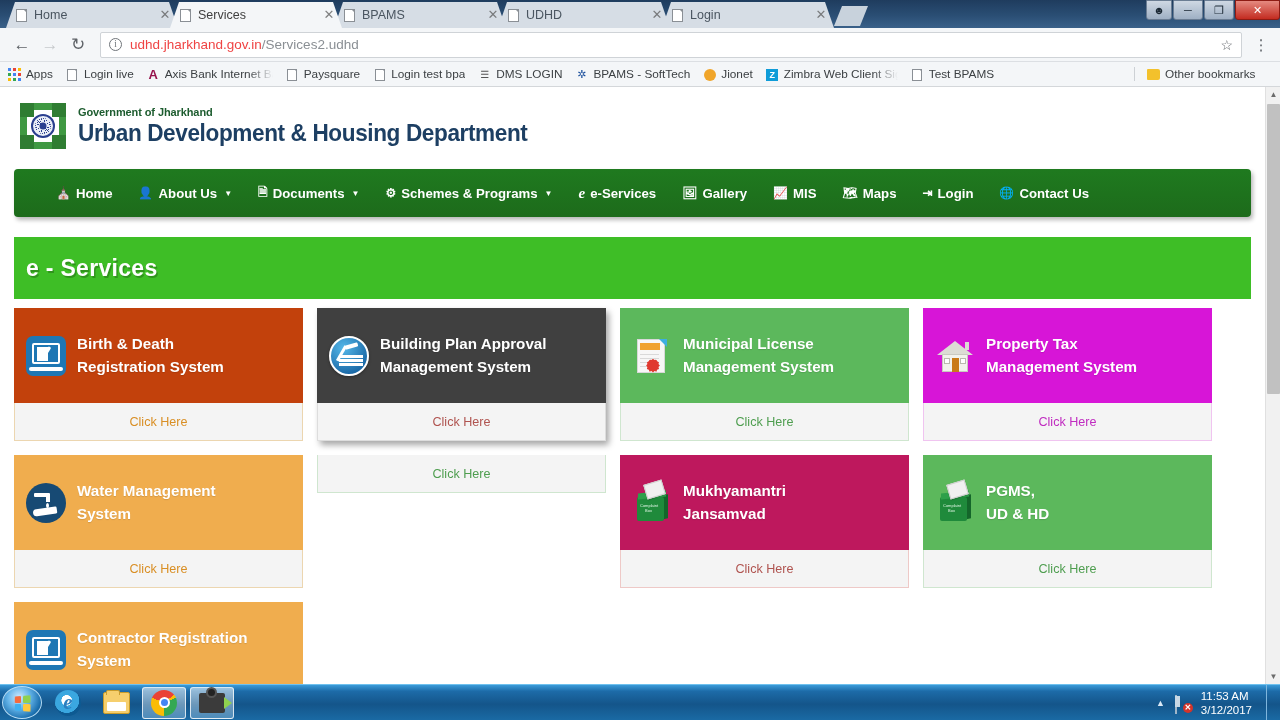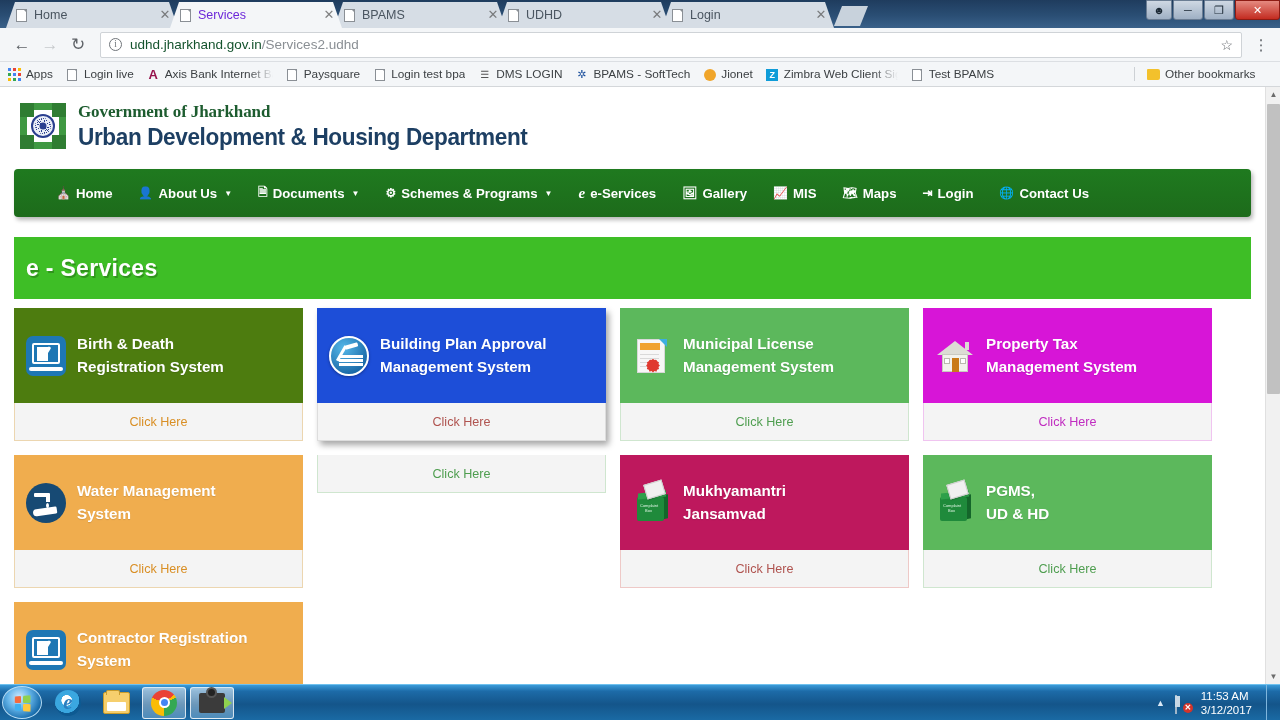--- a/index.html
+++ b/index.html
@@ -46,21 +46,21 @@
     margin-right: 7px;
     flex: none;
     position: relative;
   }
   .tab .tabicon:after {
     content: ""; position: absolute; right: -1px; top: -1px;
     border-left: 4px solid transparent; border-top: 4px solid #8a8f95;
   }
   .tab .tablabel {
     flex: 1; white-space: nowrap; overflow: hidden; text-overflow: clip;
-    font-size: 12.5px; color: #6d28d9;
+    font-size: 12.5px; color: #404040;
   }
   .tab .tabclose {
     width: 14px; height: 14px; flex: none; position: relative; opacity: .75;
     font-size: 13px; line-height: 13px; text-align: center; color: #5a5a5a;
   }
   .tab.dim .tablabel { color: #4a5560; }
   .newtab {
     width: 34px; height: 20px; margin-left: 8px; margin-bottom: 2px;
     background: #c8d2dc;
     clip-path: polygon(8px 0, 34px 0, 26px 20px, 0 20px);
@@ -98,21 +98,21 @@
     flex: 1; height: 26px; margin: 0 8px;
     background: #fff; border: 1px solid #cfd3d7; border-radius: 2px;
     display: flex; align-items: center; padding: 0 8px;
     font-size: 13.5px;
   }
   .omnibox .infoicon {
     width: 13px; height: 13px; border: 1.3px solid #70757a; border-radius: 50%;
     color: #70757a; font-size: 9.5px; line-height: 11px; text-align: center;
     margin-right: 8px; flex: none; font-family: "Liberation Serif", serif;
   }
-  .url-host { color: #14532d; }
+  .url-host { color: #ef4444; }
   .url-path { color: #8a8f94; }
   .star { font-size: 14px; color: #5f6368; }
   .menu-dots { width: 22px; text-align: center; font-size: 15px; color: #5f6368; letter-spacing: 0; }
 
   .bookmarkbar {
     height: 25px; background: #f4f6f8; display: flex; align-items: center;
     padding: 0 8px; font-size: 11.8px; color: #3c4043;
     border-bottom: 1px solid #d4d7da;
   }
   .bm { display: flex; align-items: flex-end; margin-right: 13px; white-space: nowrap; max-width: 125px; overflow: hidden; }
@@ -160,21 +160,21 @@
     border-radius: 50%; background: #e9edf6; border: 2.5px solid #2a3f8f;
   }
   .emblem .chakra:before {
     content: ""; position: absolute; left: 50%; top: 50%; width: 7px; height: 7px;
     background: #2a3f8f; border-radius: 50%; transform: translate(-50%,-50%);
   }
   .emblem .chakra:after {
     content:""; position:absolute; inset:2px; border-radius:50%;
     background: repeating-conic-gradient(#2a3f8f 0 4deg, transparent 4deg 15deg);
   }
-  .gov-line { font-size: 17px; font-weight: bold; color: #1d5c2f; letter-spacing: -0.1px; font-family: Liberation Serif, serif; }
+  .gov-line { font-size: 11px; font-weight: bold; color: #1d5c2f; letter-spacing: -0.1px; font-family: Liberation Sans, sans-serif; }
   .dept-title {
     font-size: 24px; font-weight: bold; color: #1d3f63;
     letter-spacing: -0.4px; line-height: 1.15; margin-top: 1px;
     font-family: "Liberation Sans", sans-serif; transform: scaleX(0.94); transform-origin: left;
   }
 
   .navmenu {
     margin: 12px 14px 0 14px;
     background: linear-gradient(180deg,#1f7a1f 0%, #1d6b1b 100%);
     border-radius: 4px;
@@ -555,37 +555,37 @@
         </div>
       </div>
 
       <div class="page-banner">
         <h1>e - Services</h1>
       </div>
 
       <div class="cards">
 
         <div class="card">
-          <div class="card-top" style="background:#4d7c0f;">
+          <div class="card-top" style="background:#c2410c;">
             <div class="cicon ico-laptop">
               <div class="scr"></div>
                 <div class="doc"></div>
                 <div class="pen"></div>
                 <div class="base"></div>
             </div>
             <div class="card-title">
               <div>Birth &amp; Death</div>
                 <div>Registration System</div>
             </div>
           </div>
           <div class="card-foot" style="border:1px solid #ecd6b0;border-top:none;color:#d98f25;">Click Here</div>
         </div>
 
         <div class="card sel">
-          <div class="card-top" style="background:#1d4ed8;">
+          <div class="card-top" style="background:#404040;">
             <div class="cicon ico-bpams">
               <div class="bricks"></div>
                 <div class="ham"></div>
                 <div class="hamh"></div>
             </div>
             <div class="card-title">
               <div>Building Plan Approval</div>
                 <div>Management System</div>
             </div>
           </div>

